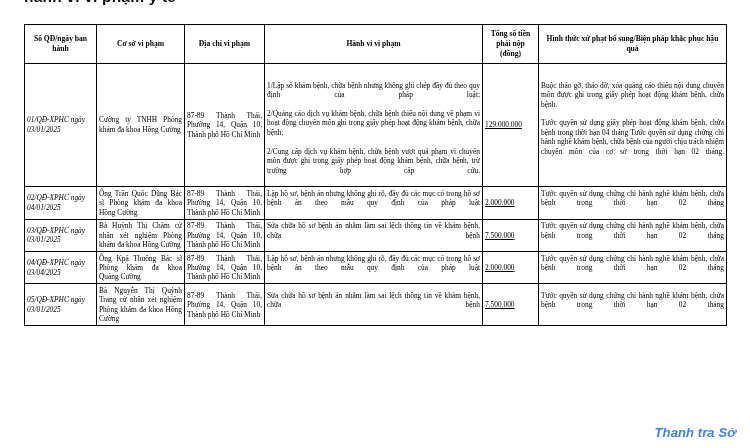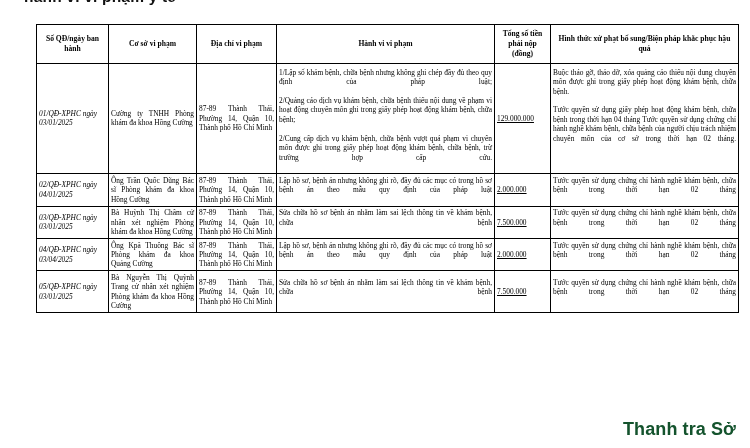--- a/index.html
+++ b/index.html
@@ -42,21 +42,20 @@
 
   table.penalty-table {
     position: absolute;
     top: 24px;
     left: 24px;
     width: 702px;
     border-collapse: collapse;
     table-layout: fixed;
     font-size: 7.4px;
     line-height: 1.28;
-    margin-left: 12px;
   }
   table.penalty-table th,
   table.penalty-table td {
     border: 1.1px solid #000;
     vertical-align: middle;
     padding: 1.5px 2px;
     box-sizing: border-box;
   }
   table.penalty-table thead th {
     text-align: center;
@@ -96,44 +95,45 @@
   td.cell-violation {
     vertical-align: middle;
   }
   td.cell-extra {
     vertical-align: top;
     padding-top: 3px;
   }
   .row-1 td.cell-extra,
   .row-1 td.cell-violation {
     vertical-align: top;
-    padding-top: 4px;
+    padding-top: 17px;
   }
   .violation-line,
   .extra-line {
     display: block;
     text-align: justify;
     text-justify: inter-word;
   }
   .violation-line:after,
   .extra-line:after {
     content: "";
     display: inline-block;
     width: 100%;
   }
 
   .footer-mark {
     position: absolute;
     right: 14px;
     bottom: 8px;
     font-family: "Liberation Sans", "DejaVu Sans", sans-serif;
     font-weight: bold;
-    font-size: 18px;
-    color: #14532d;
+    font-size: 13px;
+    color: #3b82f6;
     letter-spacing: 0.1px;
+    font-style: italic;
   }
 </style>
 </head>
 <body>
 
 <div class="page">
 
   <div class="doc-title-clip">
     <div class="doc-title">hành vi vi phạm y tế</div>
   </div>

